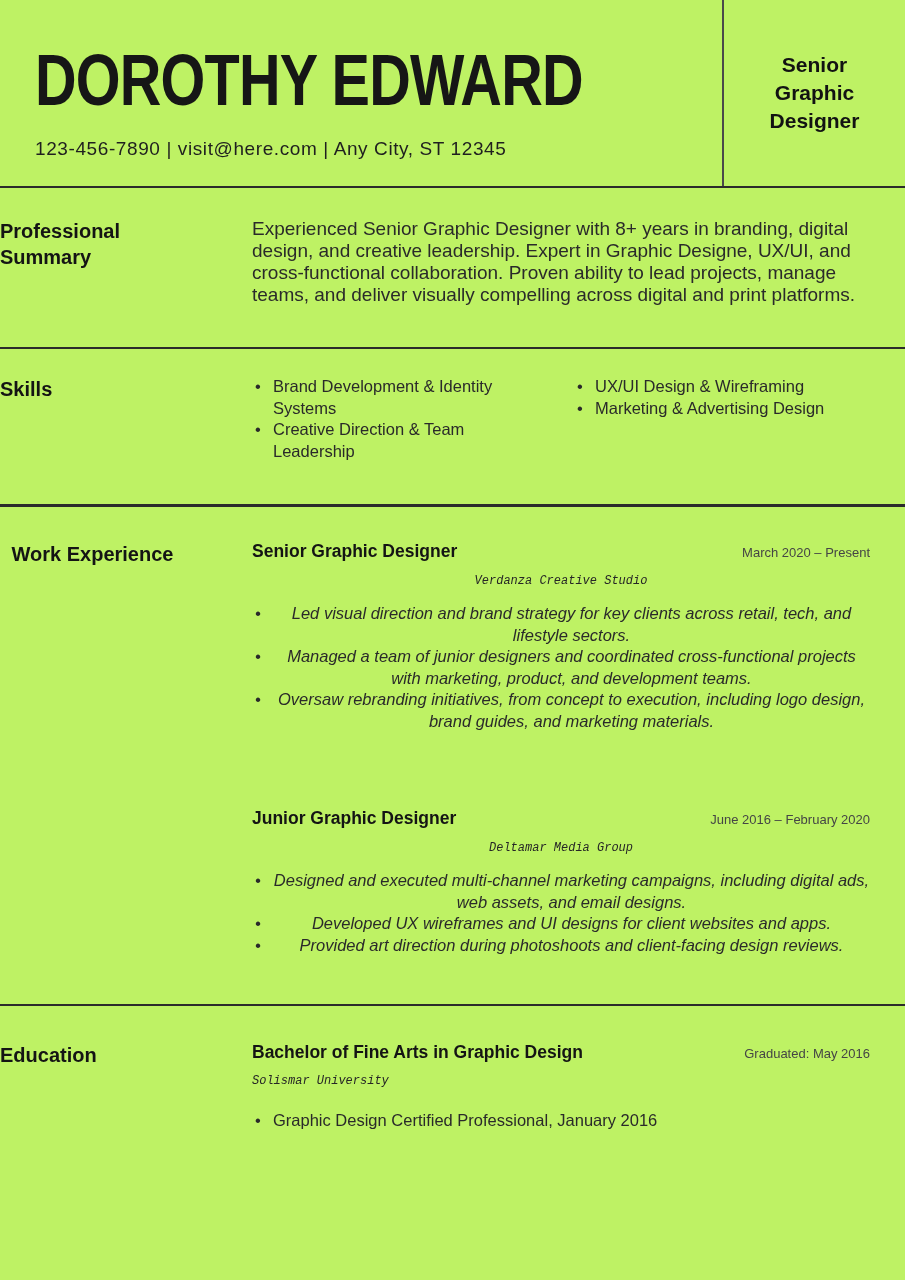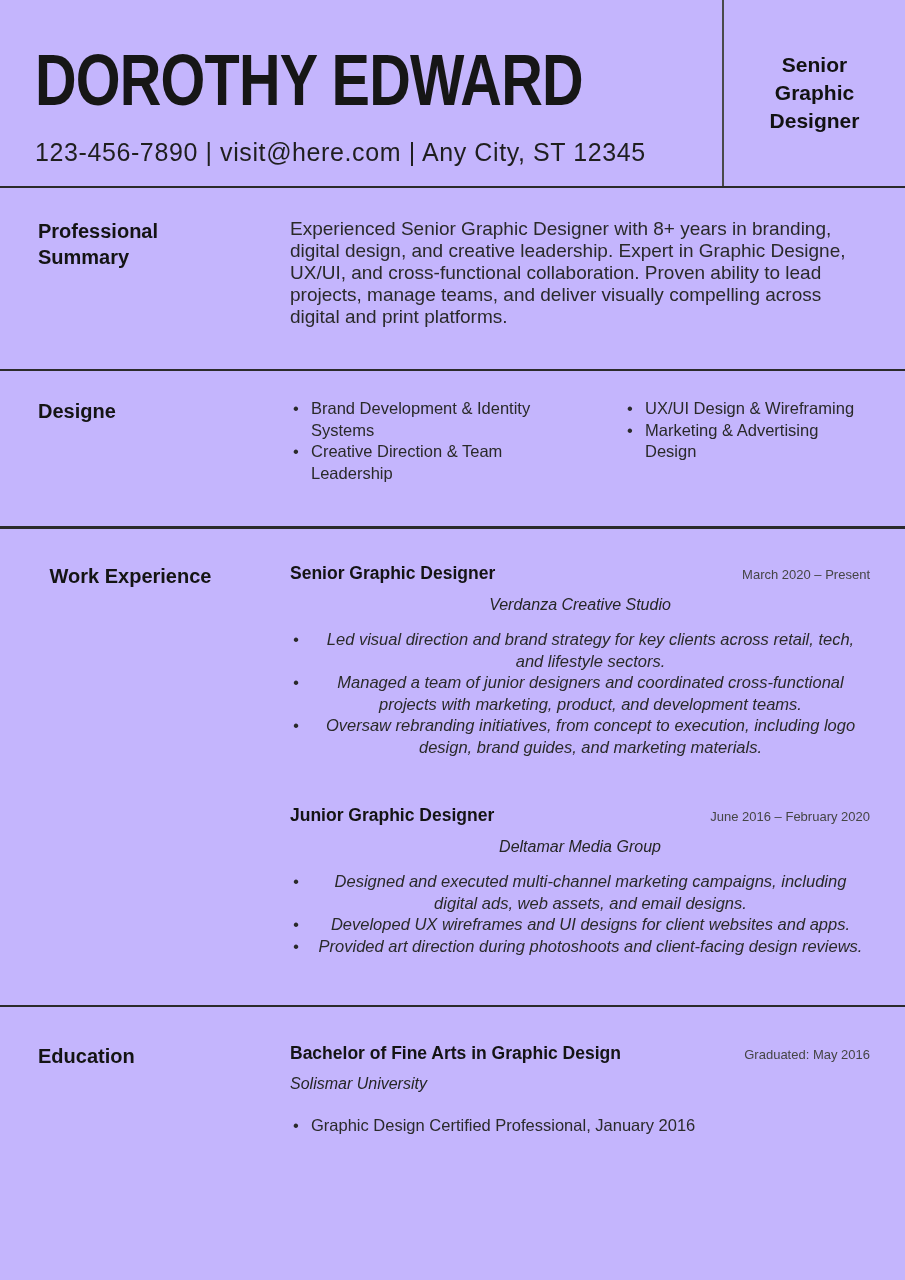--- a/index.html
+++ b/index.html
@@ -3,21 +3,21 @@
 <meta charset="utf-8">
 <style>
   * { margin: 0; padding: 0; box-sizing: border-box; }
   html, body { background: #e8e8e8; }
   body { font-family: "Liberation Sans", sans-serif; }
 
   .page {
     position: relative;
     width: 905px;
     height: 1280px;
-    background: #c4b5fd;
+    background: #bef264;
     color: #222222;
     margin: 0 auto;
     overflow: hidden;
   }
 
   
   .header {
     display: flex;
     height: 188px;
     border-bottom: 2px solid #2b2b2b;
@@ -33,21 +33,21 @@
     font-weight: 900;
     letter-spacing: -1px;
     line-height: 1;
     color: #161616;
     transform: scaleX(0.80);
     transform-origin: left center;
     white-space: nowrap;
   }
   .contact {
     margin-top: 22px;
-    font-size: 25px;
+    font-size: 19px;
     letter-spacing: 0.6px;
     color: #1f1f1f;
   }
   .header-right {
     width: 183px;
     border-left: 2px solid #4a4a4a;
     display: flex;
     align-items: center;
     justify-content: center;
     text-align: center;
@@ -57,21 +57,20 @@
     font-weight: 700;
     line-height: 28px;
     color: #121212;
     padding: 0 26px;
   }
 
   
   .section {
     display: grid;
     grid-template-columns: 252px 1fr;
-    padding-left: 38px;
     padding-right: 35px;
   }
   .section-label {
     font-size: 20px;
     font-weight: 700;
     line-height: 26px;
     color: #141414;
     max-width: 185px;
   }
   .section-summary   { padding-top: 30px; padding-bottom: 41px; border-bottom: 2px solid #2b2b2b; }
@@ -97,45 +96,46 @@
   ul.bullets li::before {
     content: "\2022";
     position: absolute;
     left: 3px;
     top: 0;
   }
 
   .skills-grid {
     display: grid;
     grid-template-columns: 322px 1fr;
-    column-gap: 12px;
+    column-gap: 0;
   }
   .skills-grid ul.bullets { max-width: 290px; }
 
   
-  .job + .job { margin-top: 47px; }
+  .job + .job { margin-top: 76px; }
   .row-split {
     display: flex;
     justify-content: space-between;
     align-items: baseline;
   }
   .job-title {
     font-size: 17.5px;
     font-weight: 700;
     color: #141414;
   }
   .job-dates {
     font-size: 13px;
     color: #454545;
   }
   .job-company {
     margin-top: 12px;
-    font-size: 16px;
+    font-size: 12px;
     font-style: italic;
     color: #262626;
+    font-family: Liberation Mono, monospace;
   }
   .job .bullets { margin-top: 15px; font-style: italic; }
   .edu .bullets { margin-top: 22px; }
   .edu .job-company { margin-top: 11px; }
 </style>
 </head>
 <body>
 
 <div class="page">
 
@@ -148,21 +148,21 @@
       <div class="header-title">Senior Graphic Designer</div>
     </div>
   </div>
 
   <div class="section section-summary">
     <div class="section-label">Professional Summary</div>
     <div class="summary-text">Experienced Senior Graphic Designer with 8+ years in branding, digital design, and creative leadership. Expert in Graphic Designe, UX/UI, and cross-functional collaboration. Proven ability to lead projects, manage teams, and deliver visually compelling across digital and print platforms.</div>
   </div>
 
   <div class="section section-skills">
-    <div class="section-label">Designe</div>
+    <div class="section-label">Skills</div>
     <div class="skills-grid">
       <ul class="bullets">
           <li>Brand Development &amp; Identity Systems</li>
           <li>Creative Direction &amp; Team Leadership</li>
         </ul>
       <ul class="bullets">
           <li>UX/UI Design &amp; Wireframing</li>
           <li>Marketing &amp; Advertising Design</li>
         </ul>
     </div>

